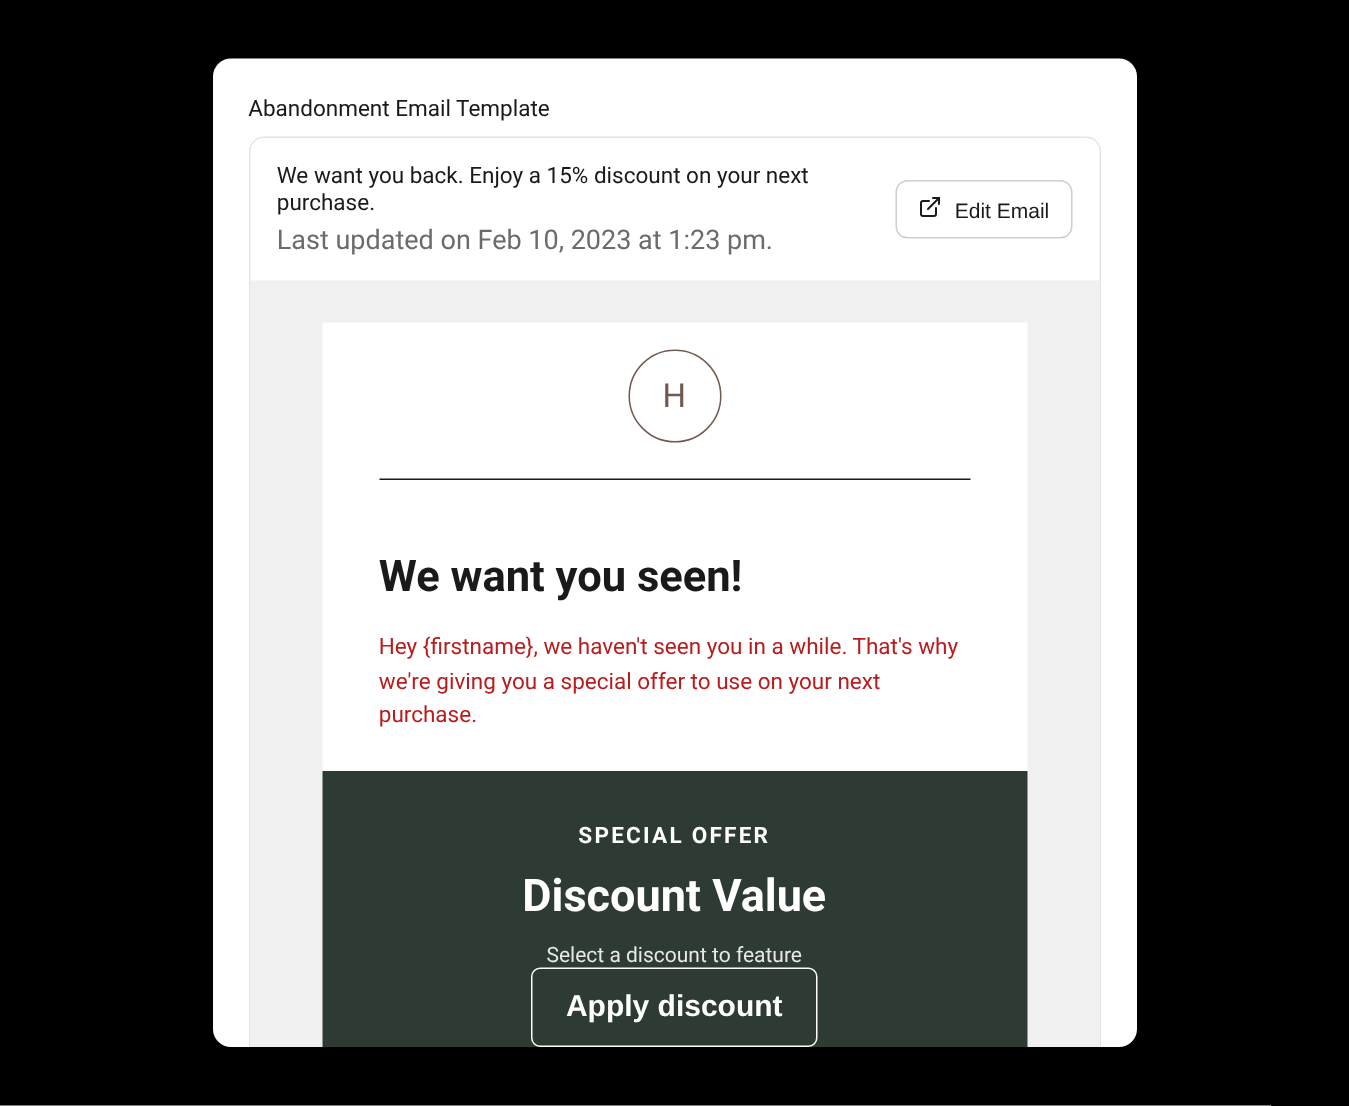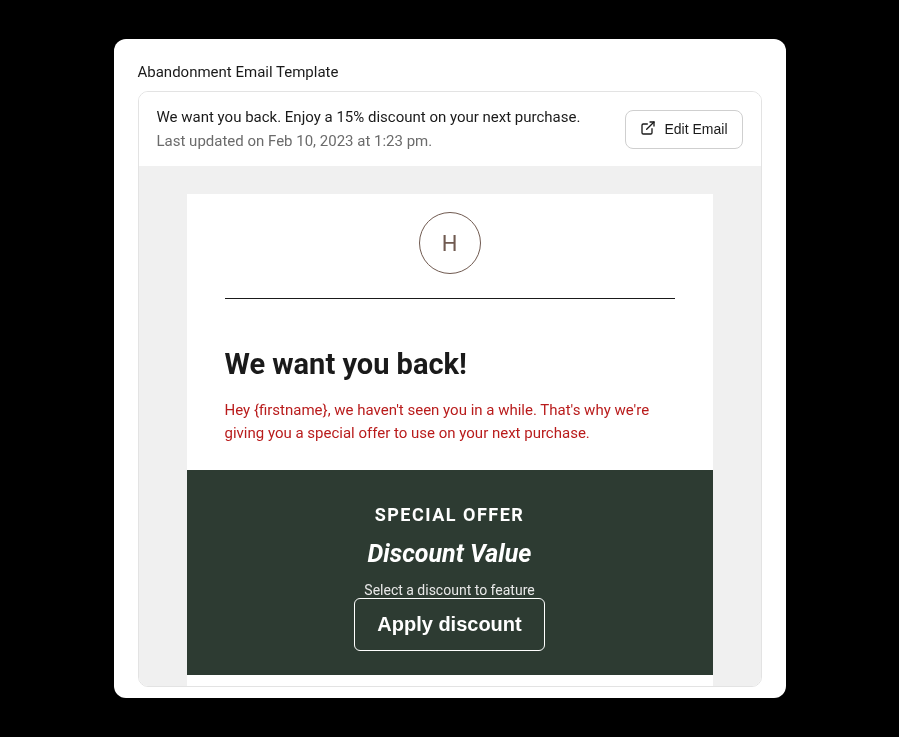--- a/index.html
+++ b/index.html
@@ -14,21 +14,21 @@
       width: 899px;
       height: 737px;
       display: flex;
       align-items: center;
       justify-content: center;
     }
     
     .panel {
       background: #fff;
       border-radius: 12px;
-      width: 672px;
+      width: 616px;
       height: 659px;
       padding: 24px 24px 0 24px;
       overflow: hidden;
       box-shadow: 0 1px 3px rgba(0,0,0,0.1);
     }
     
     .section-title {
       font-size: 15px;
       font-weight: 400;
       color: #1a1a1a;
@@ -54,21 +54,21 @@
       flex: 1;
     }
     
     .subject {
       font-size: 15px;
       color: #1a1a1a;
       margin-bottom: 6px;
     }
     
     .updated {
-      font-size: 15px;
+      font-size: 18px;
       color: #6b6b6b;
     }
     
     .edit-btn {
       border: 1px solid #cfcfcf;
       background: #fff;
       border-radius: 8px;
       padding: 9px 14px;
       display: inline-flex;
       align-items: center;
@@ -142,31 +142,30 @@
     }
     
     .offer-block {
       background: #2d3b32;
       padding: 34px 24px 24px 24px;
       text-align: center;
       color: #fff;
     }
     
     .offer-label {
-      font-size: 18px;
+      font-size: 15px;
       font-weight: 700;
       letter-spacing: 1.5px;
       margin-bottom: 14px;
     }
     
     .offer-value {
-      font-size: 25px;
+      font-size: 30px;
       font-weight: 700;
       margin-bottom: 14px;
-      font-style: italic;
     }
     
     .offer-hint {
       font-size: 14px;
       color: #e8e8e8;
     }
     
     .apply-btn {
       display: inline-block;
       border: 1.5px solid #fff;
@@ -203,21 +202,21 @@
       </button>
     </div>
 
     <div class="preview-area">
       <div class="email-mock">
         <div class="email-top">
           <div class="logo-circle">H</div>
           <div class="divider"></div>
         </div>
         <div class="email-body">
-          <div class="email-heading">We want you back!</div>
+          <div class="email-heading">We want you seen!</div>
           <div class="email-text">Hey {firstname}, we haven't seen you in a while. That's why we're giving you a special offer to use on your next purchase.</div>
         </div>
         <div class="offer-block">
           <div class="offer-label">SPECIAL OFFER</div>
           <div class="offer-value">Discount Value</div>
           <div class="offer-hint">Select a discount to feature</div>
           <button class="apply-btn">Apply discount</button>
         </div>
       </div>
     </div>

